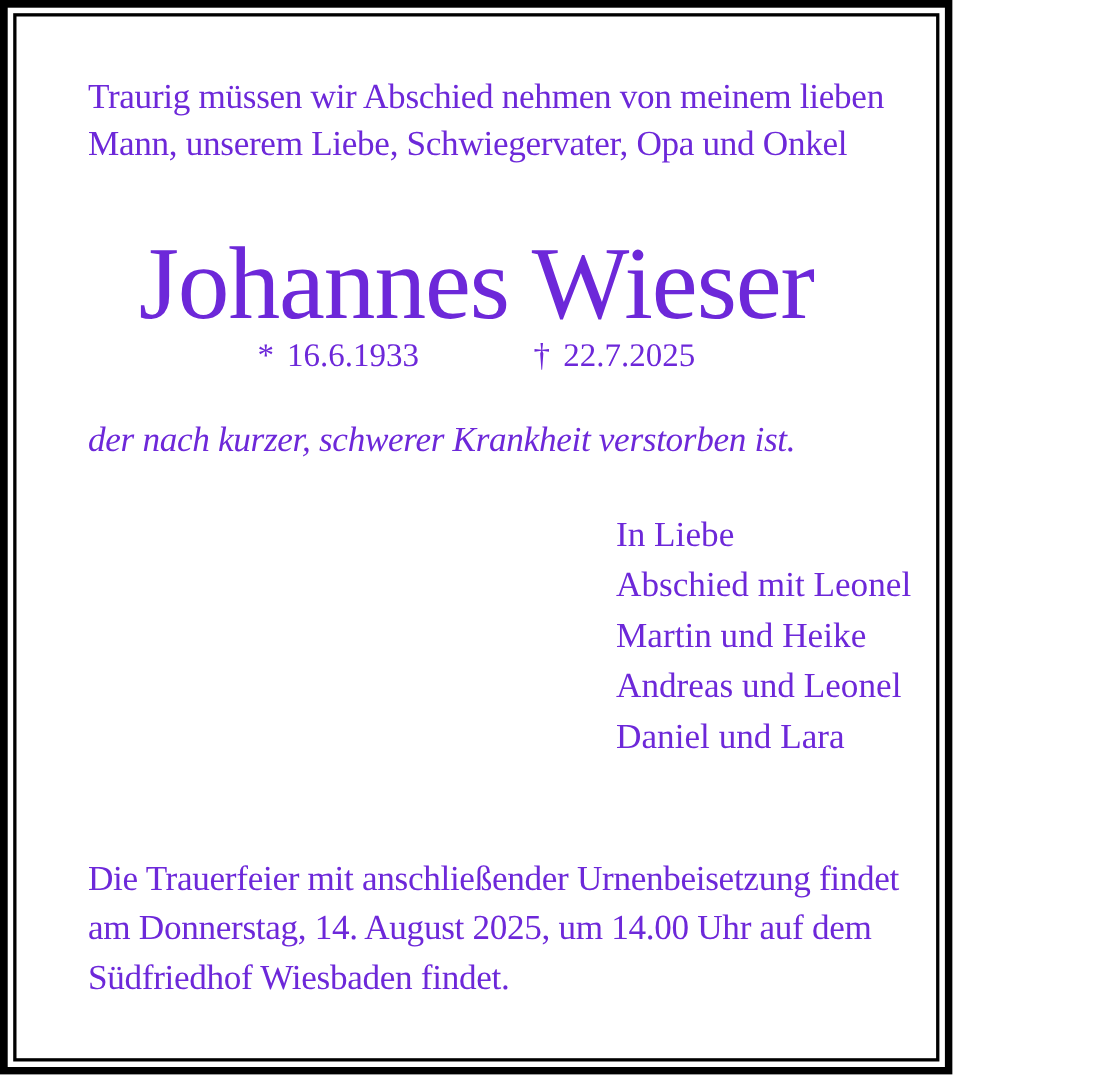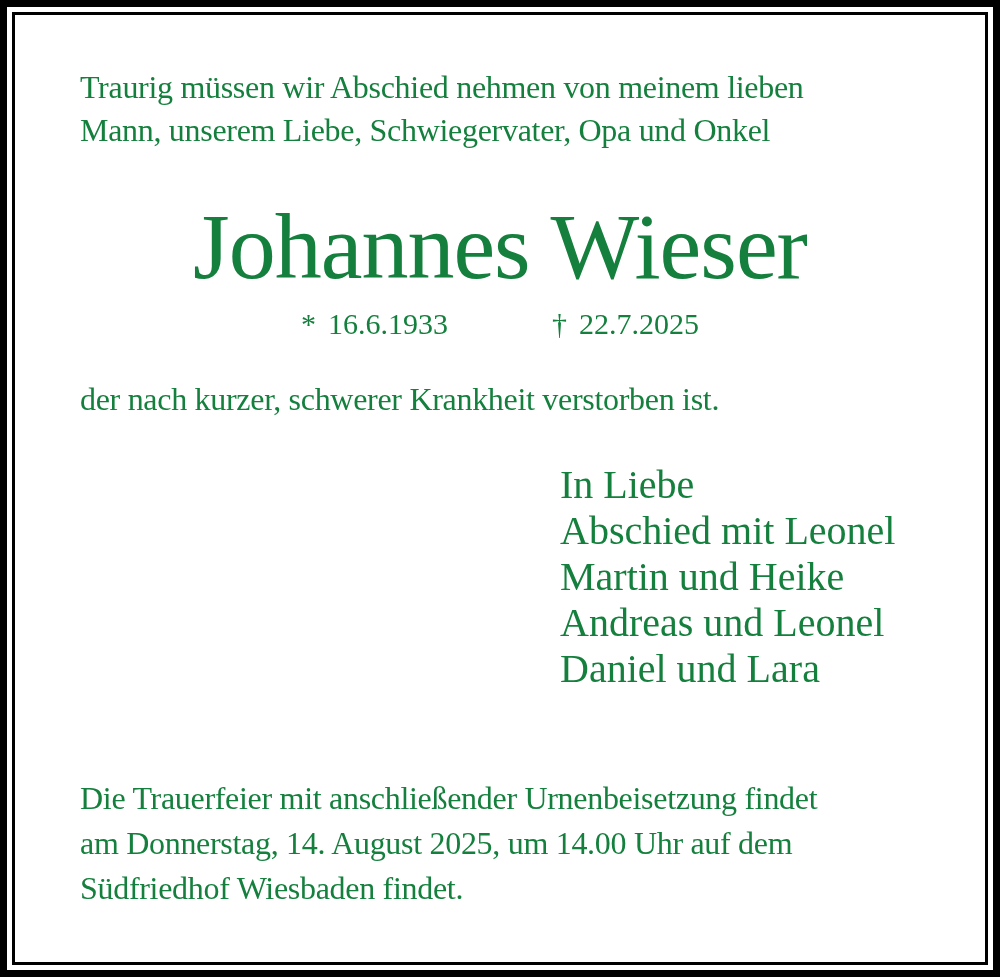--- a/index.html
+++ b/index.html
@@ -2,24 +2,24 @@
 <html><head>
 <meta charset="utf-8">
 <style>
   html, body {
     margin: 0;
     padding: 0;
     background: #ffffff;
   }
   .page {
     position: relative;
-    width: 1000px;
+    width: 866px;
     height: 977px;
     background: #ffffff;
-    color: #15803d;
+    color: #6d28d9;
     font-family: "Liberation Serif", "DejaVu Serif", serif;
     overflow: hidden;
   }
   .frame-outer {
     position: absolute;
     inset: 0;
     border: 7px solid #000000;
     box-sizing: border-box;
     pointer-events: none;
   }
@@ -36,21 +36,21 @@
     top: 66px;
     font-size: 32px;
     line-height: 43px;
     letter-spacing: -0.3px;
     white-space: nowrap;
   }
   .name {
     position: absolute;
     left: 0;
     right: 0;
-    top: 196px;
+    top: 208px;
     margin: 0;
     text-align: center;
     font-size: 94px;
     font-weight: normal;
     line-height: 100px;
     letter-spacing: -1px;
     white-space: nowrap;
   }
   .dates {
     position: absolute;
@@ -69,26 +69,27 @@
     align-items: baseline;
   }
   .cause {
     position: absolute;
     left: 80px;
     top: 378px;
     font-size: 32px;
     line-height: 43px;
     letter-spacing: -0.3px;
     white-space: nowrap;
+    font-style: italic;
   }
   .mourners {
     position: absolute;
     left: 560px;
     top: 462px;
-    font-size: 40px;
+    font-size: 32px;
     line-height: 46px;
   }
   .funeral {
     position: absolute;
     left: 80px;
     top: 776px;
     font-size: 32px;
     line-height: 45px;
     letter-spacing: -0.3px;
     white-space: nowrap;

